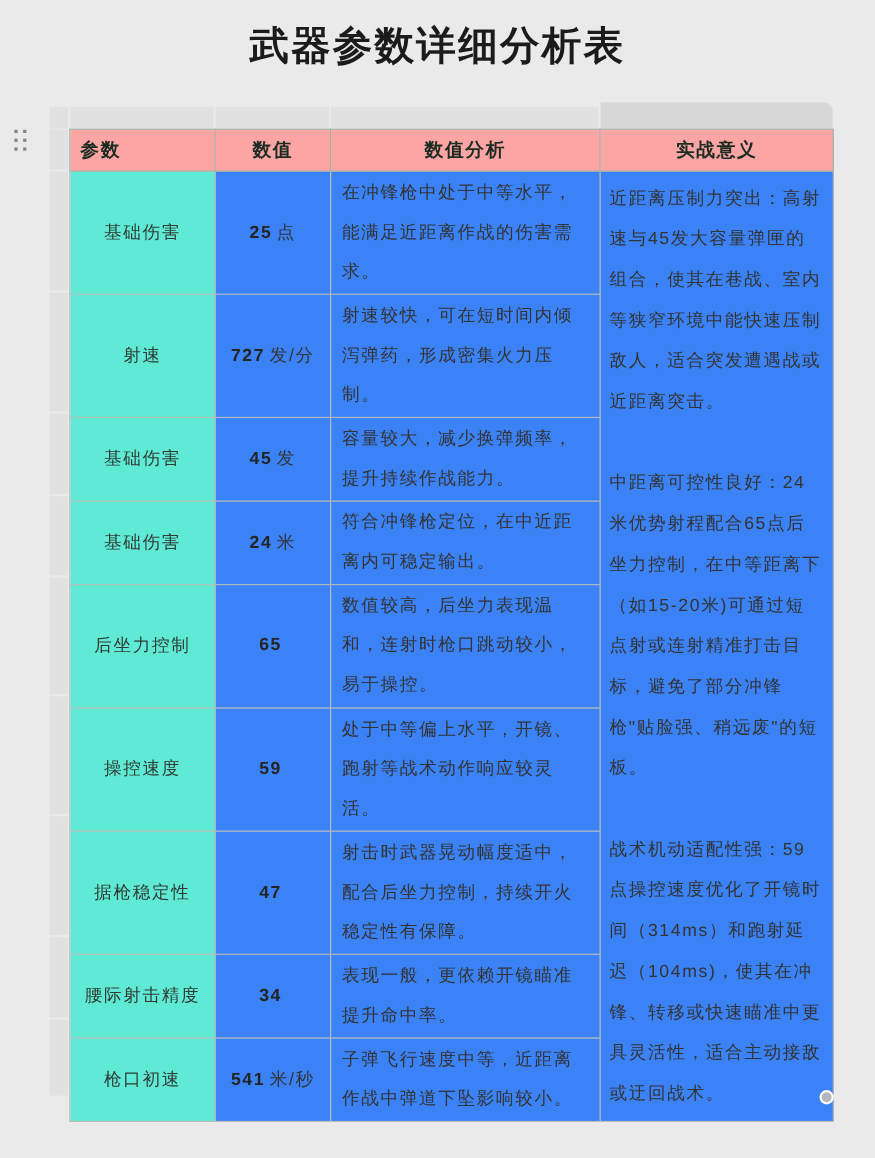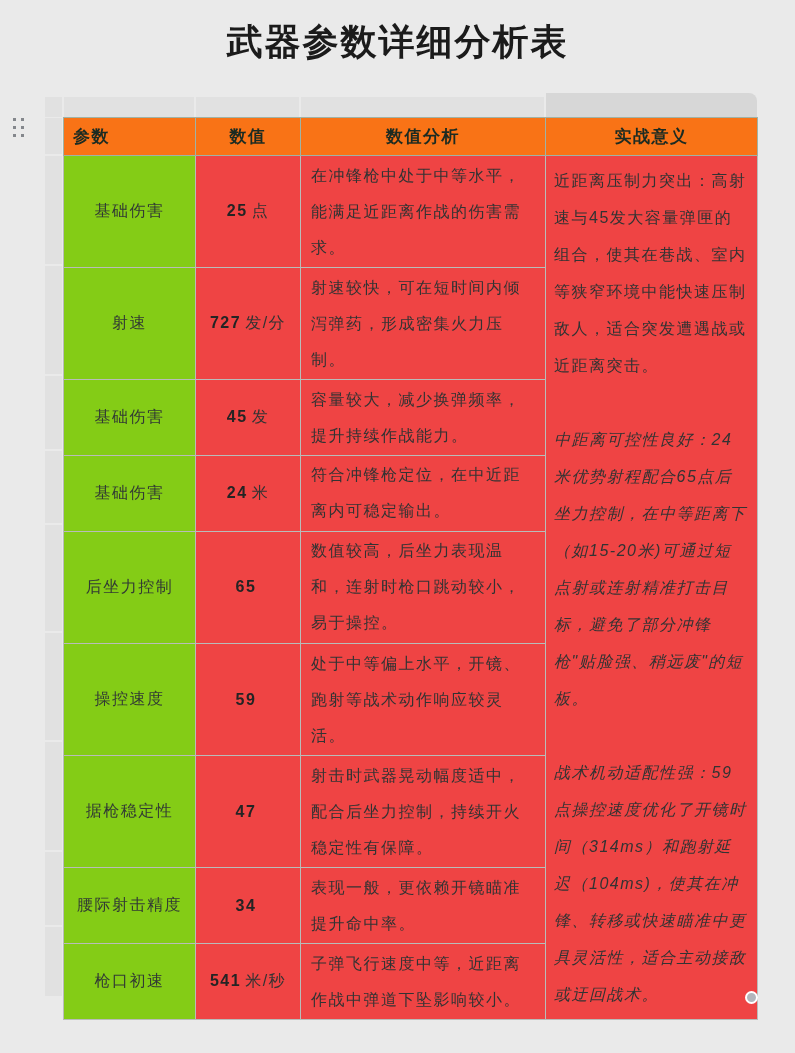--- a/index.html
+++ b/index.html
@@ -49,34 +49,34 @@
     letter-spacing: 1.5px;
   }
   .params col.c1 { width: 132px; }
   .params col.c2 { width: 105px; }
   .params col.c3 { width: 245px; }
   .params col.c4 { width: 212px; }
 
   .params th, .params td { border: 1px solid #b9bcb9; vertical-align: middle; }
 
   .params th {
-    background: #f97316;
+    background: #fca5a5;
     color: #1c2b22;
     font-size: 17px;
     font-weight: 700;
     height: 38px;
     text-align: center;
     border-color: #9fb3a6;
   }
   .params th.th-param { text-align: left; padding-left: 9px; }
 
-  .params td { font-size: 16px; color: #333; background: #ef4444; }
+  .params td { font-size: 16px; color: #333; background: #3b82f6; }
 
   td.param-cell {
-    background: #84cc16;
+    background: #5eead4;
     text-align: center;
     color: #323a34;
   }
   td.value-cell { text-align: center; }
   td.value-cell .num { font-weight: 700; color: #242424; }
   td.value-cell .unit { margin-left: 4px; }
 
   td.analysis-cell {
     text-align: left;
     padding: 1px 10px 1px 10px;
@@ -85,21 +85,21 @@
 
   td.significance-cell {
     text-align: left;
     padding: 6px 8px;
     line-height: 37px;
     margin-top: 32px;
   }
   td.significance-cell .sig-inner {
     display: flex; flex-direction: column; justify-content: center; height: 100%;
   }
-  td.significance-cell p + p { margin-top: 37px; font-style: italic; }
+  td.significance-cell p + p { margin-top: 37px; }
 
   .resize-handle {
     position: absolute;
     left: 700px; top: 898px;
     width: 13px; height: 13px;
     border-radius: 50%;
     background: #b2b6bc;
     border: 2px solid #ffffff;
     cursor: nwse-resize;
   }

